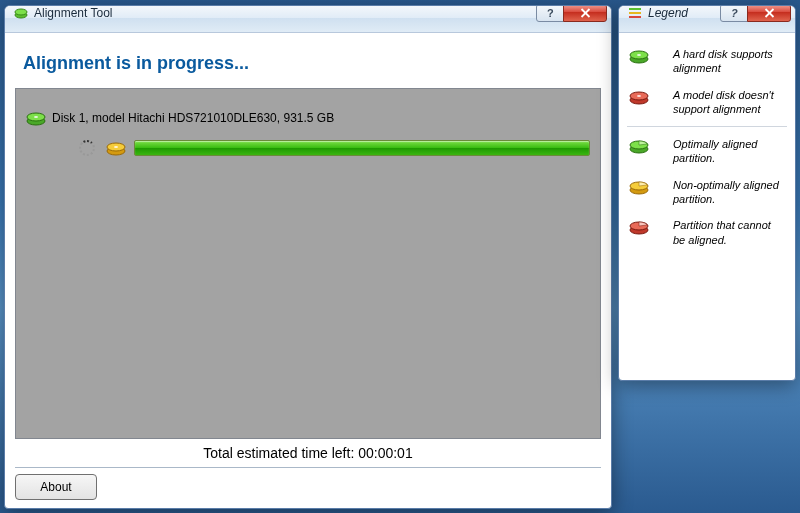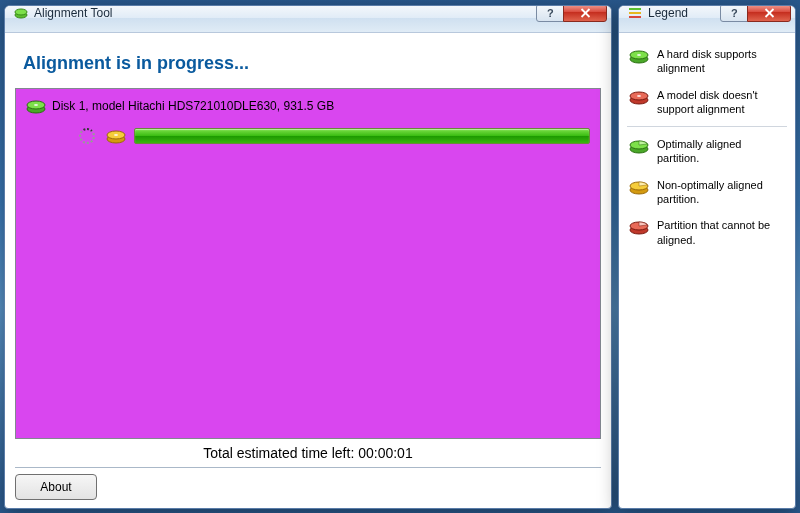--- a/index.html
+++ b/index.html
@@ -29,21 +29,22 @@
 .main-window {
   left: 4px;
   top: 5px;
   width: 608px;
   height: 504px;
 }
 .legend-window {
   left: 618px;
   top: 5px;
   width: 178px;
-  height: 504px;
+  height: 376px;
+  font-style: italic;
 }
 .titlebar {
   height: 27px;
   background: linear-gradient(180deg, #f3f7fb 0%, #e1ecf7 45%, #cfe0f0 46%, #e0ecf6 100%);
   border-bottom: 1px solid #b8c8dc;
   display: flex;
   align-items: center;
   padding: 0 4px 12px 8px;
 }
 .titlebar-icon {
@@ -89,22 +90,22 @@
 }
 .heading {
   color: #0a5a9e;
   font-size: 18px;
   font-weight: bold;
   margin: 6px 0 14px 8px;
 }
 .tree-area {
   flex: 1;
   border: 1px solid #828790;
-  background: #d946ef;
-  padding: 8px 10px;
+  background: #a3a3a3;
+  padding: 20px 10px;
   overflow: auto;
 }
 .disk-row {
   display: flex;
   align-items: center;
   gap: 6px;
   margin-bottom: 10px;
 }
 .partition-row {
   display: flex;
@@ -159,21 +160,21 @@
   font-size: 12px;
   cursor: pointer;
 }
 .legend-list {
   display: flex;
   flex-direction: column;
 }
 .legend-item {
   display: flex;
   align-items: flex-start;
-  gap: 8px;
+  gap: 24px;
   padding: 6px 4px;
 }
 .legend-item .txt {
   font-size: 11px;
   line-height: 1.3;
   color: #000;
 }
 .sep {
   border-top: 1px solid #d0d6de;
   margin: 4px 2px;

